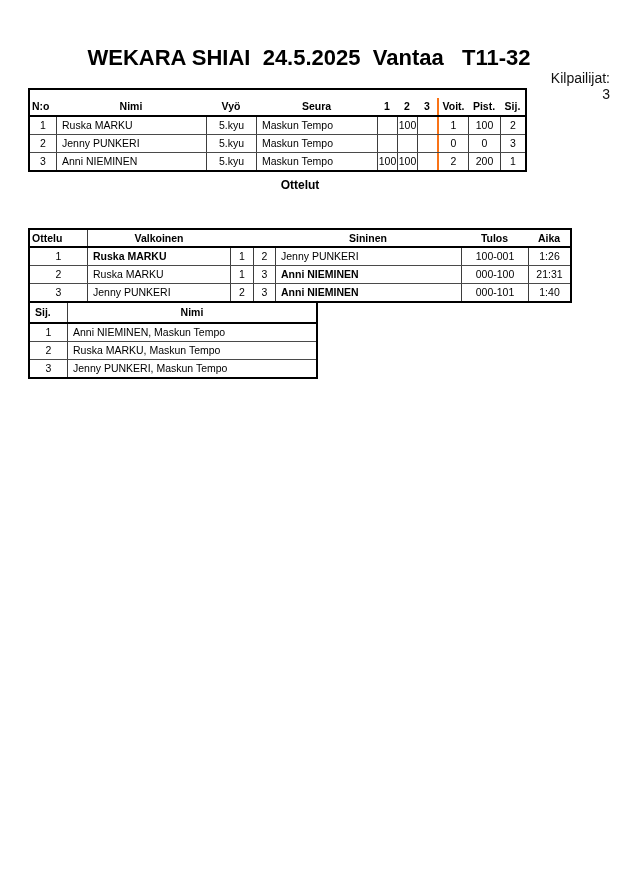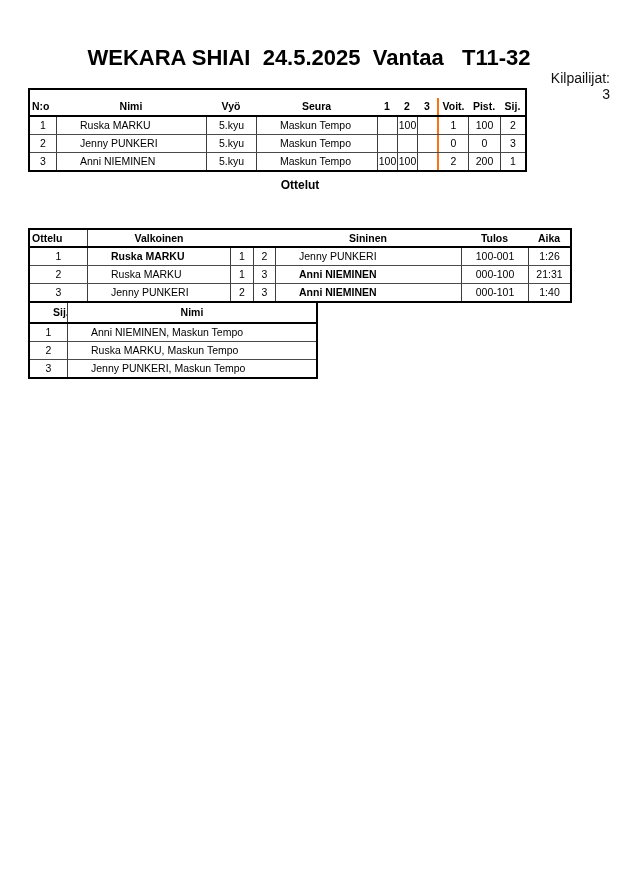--- a/index.html
+++ b/index.html
@@ -45,21 +45,21 @@
   #t3 .hrow{height:19px;}
   #t1 .brow{height:17px;}
   #t2 .brow{height:17px;}
   #t3 .brow{height:17px;}
   .brow + .brow{border-top:1px solid #4a4a4a;}
   .c{
     display:flex;align-items:center;justify-content:center;
     font-size:10.5px;line-height:1;overflow:hidden;white-space:nowrap;
     box-sizing:border-box;
   }
-  .l{justify-content:flex-start;padding-left:23px;}
+  .l{justify-content:flex-start;padding-left:5px;}
   .hl{justify-content:flex-start;padding-left:2px;}
   .bL{border-left:1px solid #3d3d3d;}
   .bL2{border-left:2px solid #f97316;}
   .b{font-weight:bold;}
 </style>
 </head>
 <body>
 
 <div class="page">
 

